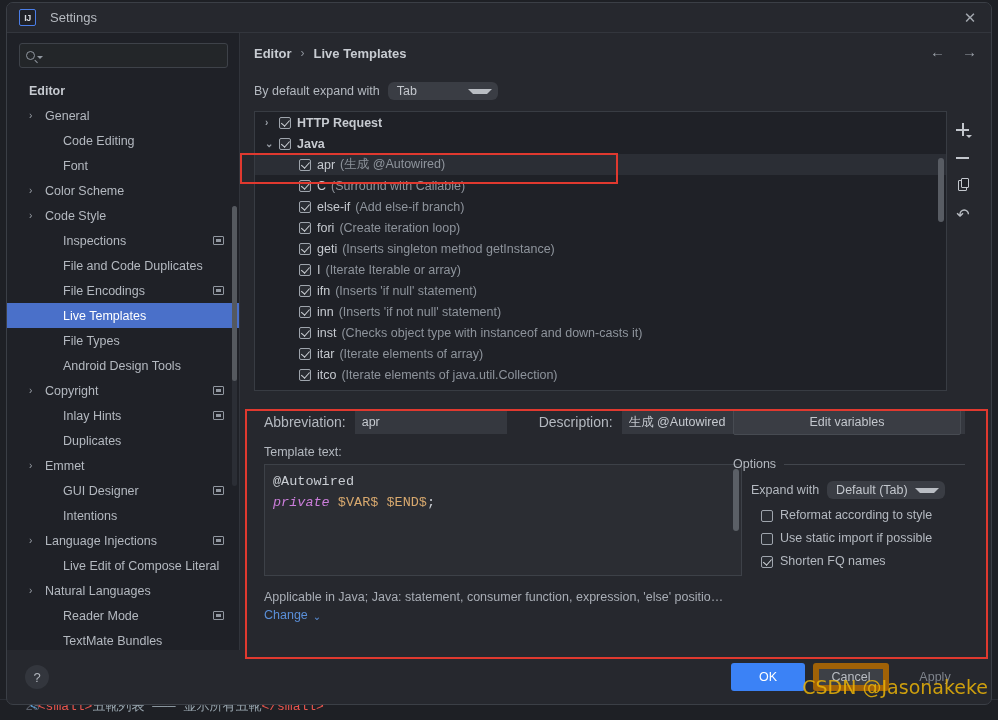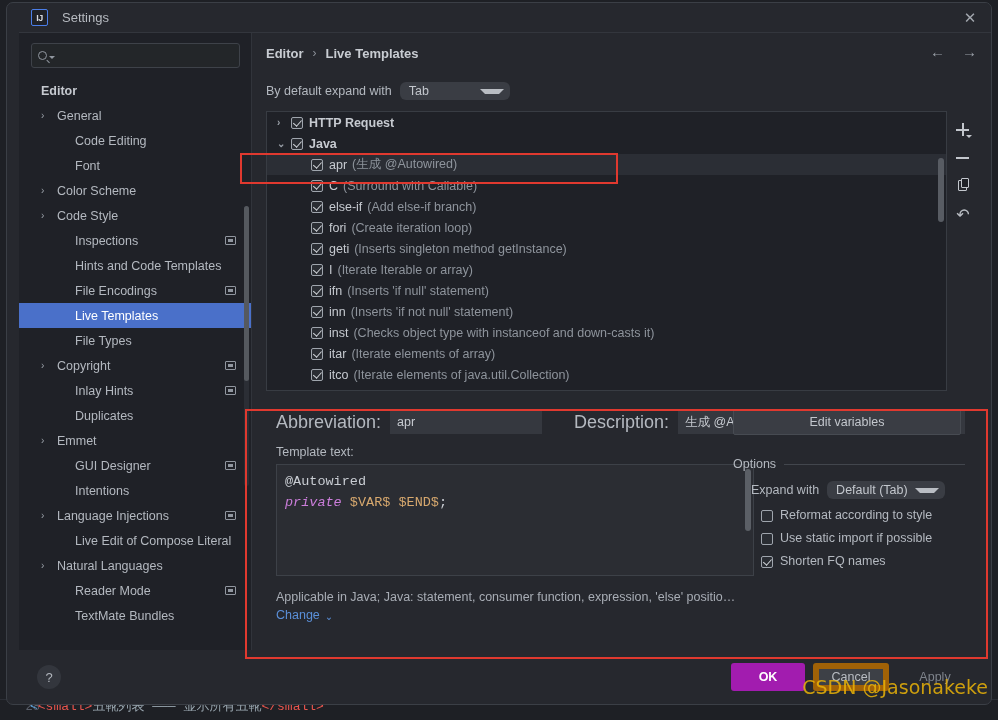--- a/index.html
+++ b/index.html
@@ -36,21 +36,21 @@
   }
 
   
   #dialog {
     position: absolute; left: 6px; top: 2px;
     width: 986px; height: 703px;
     background: #26282e;
     border: 1px solid #3b3f46;
     border-radius: 7px;
     overflow: hidden;
-    display: flex; flex-direction: column; padding-left: 12px;
+    display: flex; flex-direction: column;
   }
 
   
   #titlebar {
     height: 30px; flex: none;
     background: #26282e;
     border-bottom: 1px solid #33363d;
     display: flex; align-items: center;
     padding: 0 8px 0 12px;
     position: relative;
@@ -266,21 +266,21 @@
   
   #details {
     flex: 1; min-height: 0; position: relative;
     margin: 6px 0 0 0;
     padding: 12px 14px 10px 10px;
     display: flex; flex-direction: column;
   }
   #details-left { display: flex; flex-direction: column; }
 
   .field-row { display: flex; align-items: center; height: 26px; margin-bottom: 10px; }
-  .field-label { font-size: 18px; color: #b4b9c0; margin-right: 9px; }
+  .field-label { font-size: 14px; color: #b4b9c0; margin-right: 9px; }
   .field-input {
     background: #35383f; border: none; height: 23px;
     font-size: 12.5px; color: #c6cad0; padding: 0 7px;
     font-family: "Liberation Sans", sans-serif; outline: none;
   }
   #abbrev-input { width: 152px; }
   #descr-input { width: 390px; }
 
   #tmpl-text-label { font-size: 12.5px; color: #b4b9c0; margin-bottom: 5px; }
   #editor-wrap { display: flex; }
@@ -358,21 +358,21 @@
   }
   #footer-buttons {
     margin-left: auto; display: flex; align-items: center; gap: 8px;
   }
   .btn {
     height: 28px; min-width: 76px; border-radius: 3px;
     font-size: 12.5px; display: flex; align-items: center;
     justify-content: center; cursor: pointer;
     font-family: "Liberation Sans", sans-serif;
   }
-  #ok-btn { background: #a21caf; color: #ffffff; font-weight: bold; min-width: 74px; }
+  #ok-btn { background: #3b82f6; color: #ffffff; font-weight: normal; min-width: 74px; }
   #cancel-btn { background: #3d4046; color: #b9bdc3; border: 6px solid #a16207; }
   #apply-btn { background: transparent; color: #7e838b; }
 
   
   #watermark {
     position: absolute; right: 10px; bottom: 22px;
     font-size: 19px; color: #eab308; opacity: .85;
     font-family: "DejaVu Sans", sans-serif;
     z-index: 40; pointer-events: none;
   }
@@ -431,34 +431,38 @@
               <span class="arrow">›</span>
               <span class="tree-label">Code Style</span>
             </div>
             <div class="tree-row child">
               <span class="arrow"></span>
               <span class="tree-label">Inspections</span>
               <span class="mini-icon"></span>
             </div>
             <div class="tree-row child">
               <span class="arrow"></span>
-              <span class="tree-label">Hints and Code Templates</span>
+              <span class="tree-label">File and Code Duplicates</span>
             </div>
             <div class="tree-row child">
               <span class="arrow"></span>
               <span class="tree-label">File Encodings</span>
               <span class="mini-icon"></span>
             </div>
             <div class="tree-row child selected">
               <span class="arrow"></span>
               <span class="tree-label">Live Templates</span>
             </div>
             <div class="tree-row child">
               <span class="arrow"></span>
               <span class="tree-label">File Types</span>
+            </div>
+            <div class="tree-row child">
+              <span class="arrow"></span>
+              <span class="tree-label">Android Design Tools</span>
             </div>
             <div class="tree-row child hasarrow">
               <span class="arrow">›</span>
               <span class="tree-label">Copyright</span>
               <span class="mini-icon"></span>
             </div>
             <div class="tree-row child">
               <span class="arrow"></span>
               <span class="tree-label">Inlay Hints</span>
               <span class="mini-icon"></span>

